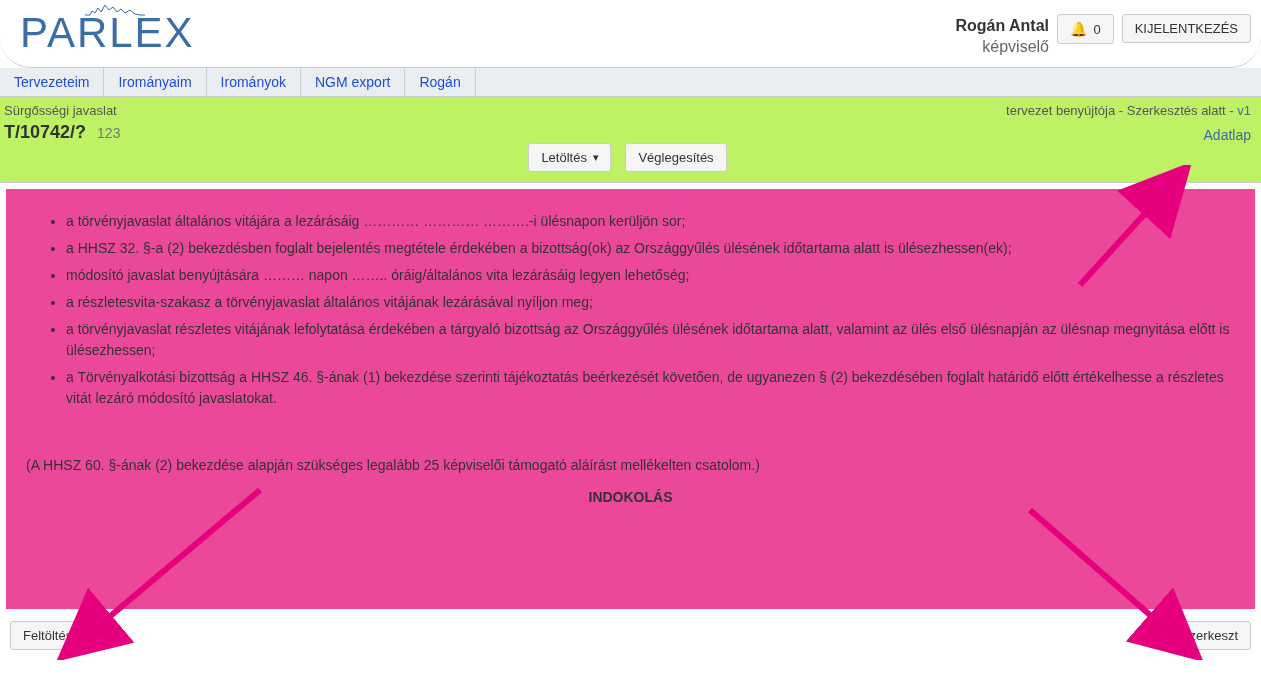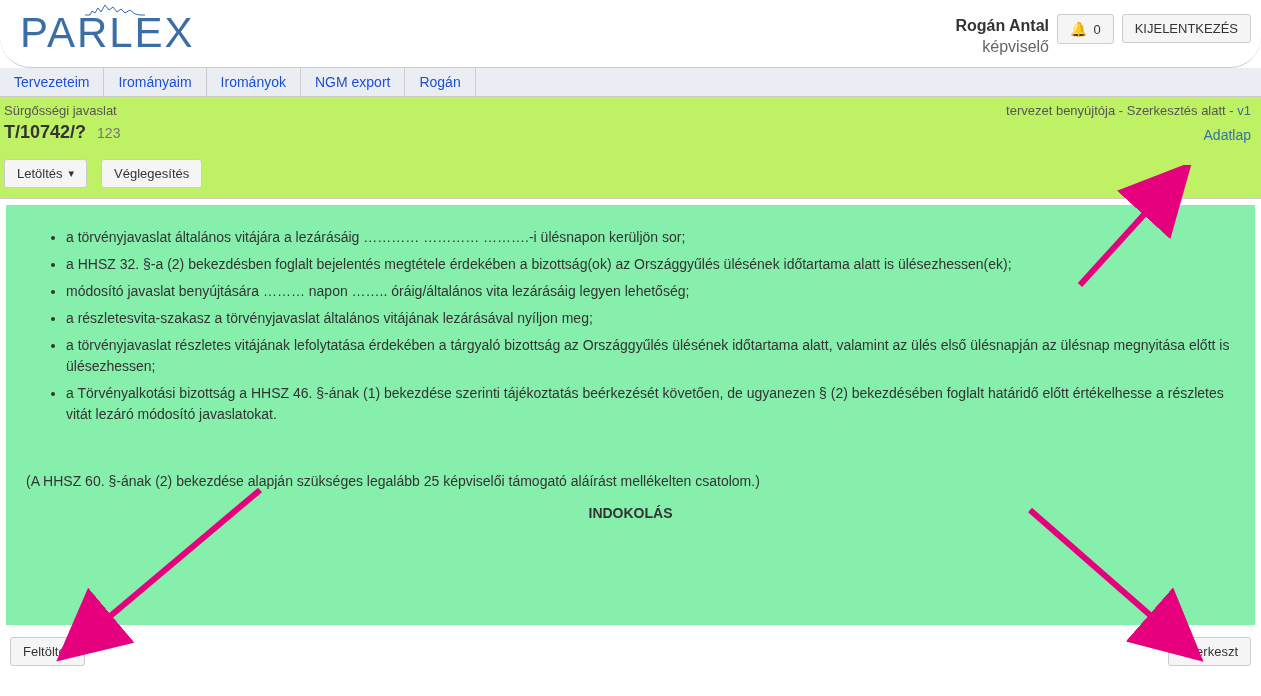--- a/index.html
+++ b/index.html
@@ -16,22 +16,22 @@
 .navbar { background: #eaeef3; border-bottom: 1px solid #ccc; display: flex; padding: 0; }
 .nav-item { padding: 6px 14px; font-size: 14px; color: #1d4ed8; border-right: 1px solid #ccc; cursor: pointer; }
 .subheader { background: #bef264; padding: 6px 10px 10px 4px; border-bottom: 1px solid #ccc; }
 .subheader-row1 { display: flex; justify-content: space-between; align-items: center; font-size: 13px; color: #555; }
 .subheader-row1 .right { color: #555; margin-left: 18px; }
 .subheader-row1 .right a { color: #3a6ea5; text-decoration: none; }
 .subheader-row2 { display: flex; justify-content: space-between; align-items: flex-end; margin-top: 4px; }
 .doc-id { font-size: 18px; font-weight: bold; color: #333; }
 .doc-id .suffix { font-weight: normal; color: #777; font-size: 14px; margin-left: 6px; }
 .adatlap { color: #3a6ea5; text-decoration: none; font-size: 14px; }
-.subheader-row3 { display: flex; justify-content: flex-start; gap: 14px; margin-top: 16px; }
-.content { background: #86efac; margin: 6px; padding: 14px 20px; min-height: 420px; position: relative; border: none; }
+.subheader-row3 { display: flex; justify-content: center; gap: 14px; margin-top: 0; }
+.content { background: #ec4899; margin: 6px; padding: 14px 20px; min-height: 420px; position: relative; border: none; }
 ul { margin-left: 40px; margin-top: 8px; }
 li { margin: 6px 0; line-height: 1.5; color: #333; font-size: 14px; }
 .note { margin-top: 48px; font-size: 14px; color: #333; }
 .center-title { text-align: center; font-weight: bold; margin-top: 16px; font-size: 14px; }
 .footer-btns { display: flex; justify-content: space-between; padding: 6px 10px 10px 10px; }
 .arrow { position: absolute; pointer-events: none; }
 .wrapper { position: relative; }
 .chevron { font-size: 11px; }
 </style>
 </head>

